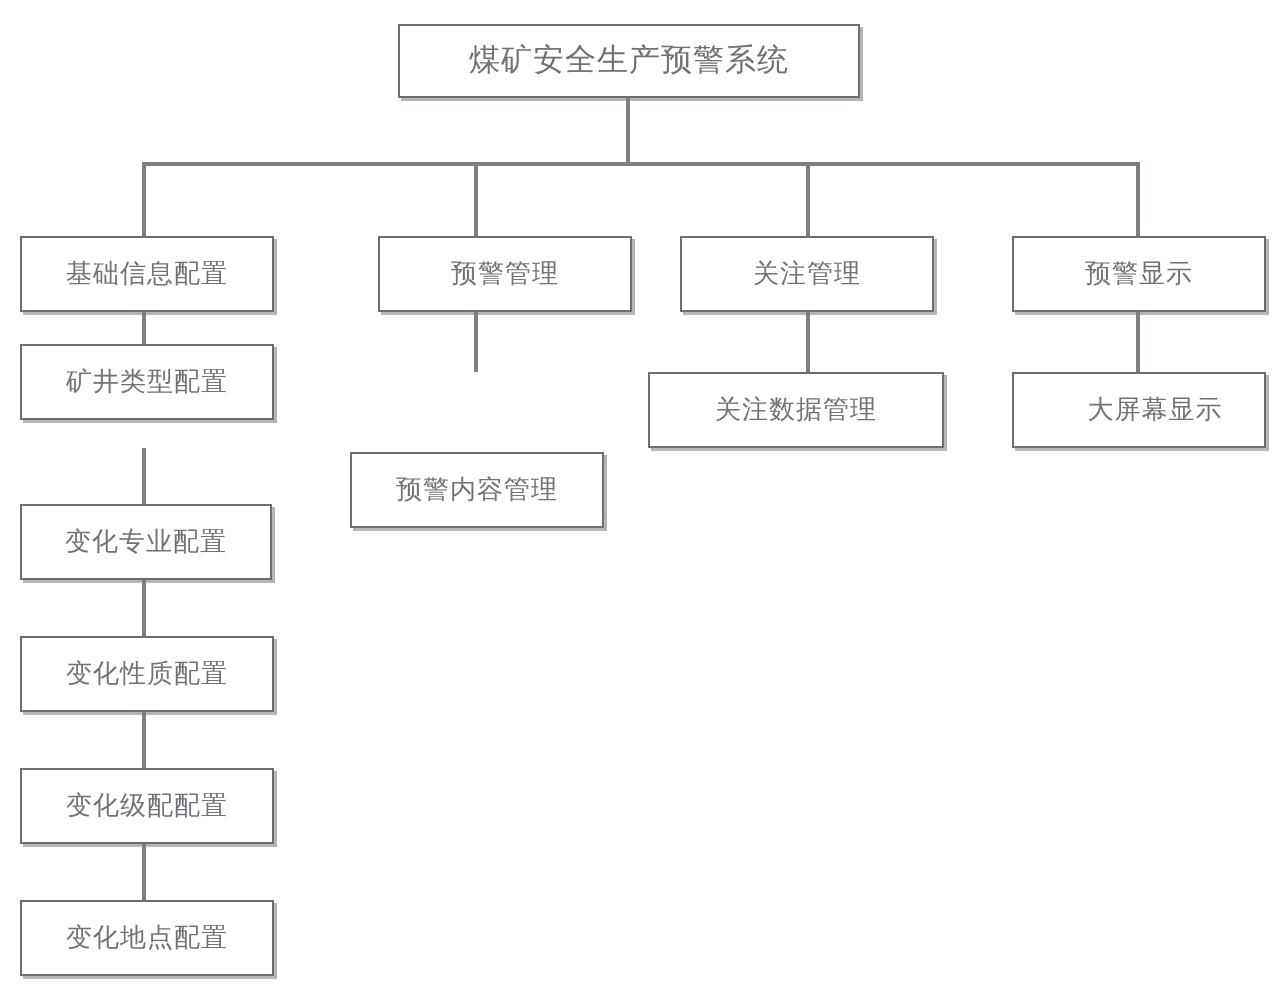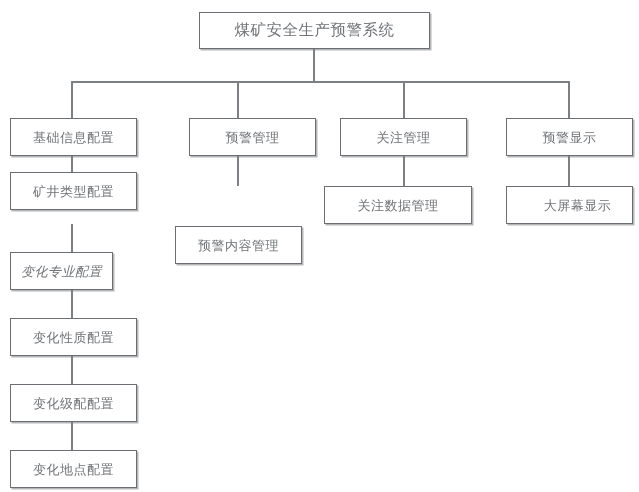--- a/index.html
+++ b/index.html
@@ -70,21 +70,21 @@
   <div class="conn v" style="left:237px; top:156px; height:30px;"></div>
   <div class="conn v" style="left:403px; top:156px; height:30px;"></div>
   <div class="conn v" style="left:568px; top:156px; height:30px;"></div>
 
   <div class="node" style="left:10px; top:172px; width:127px; height:38px;">矿井类型配置</div>
   <div class="node" style="left:175px; top:186px; width:127px; height:38px;margin-top:40px;">预警内容管理</div>
   <div class="node" style="left:324px; top:186px; width:148px; height:38px;">关注数据管理</div>
   <div class="node" style="left:506px; top:186px; width:127px; height:38px;padding-left:16px;">大屏幕显示</div>
 
   <div class="conn v" style="left:71px; top:224px; height:28px;"></div>
-  <div class="node" style="left:10px; top:252px; width:103px; height:38px;font-style:italic;">变化专业配置</div>
+  <div class="node" style="left:10px; top:252px; width:126px; height:38px;">变化专业配置</div>
 
   <div class="conn v" style="left:71px; top:290px; height:28px;"></div>
   <div class="node" style="left:10px; top:318px; width:127px; height:38px;">变化性质配置</div>
 
   <div class="conn v" style="left:71px; top:356px; height:28px;"></div>
   <div class="node" style="left:10px; top:384px; width:127px; height:38px;">变化级配配置</div>
 
   <div class="conn v" style="left:71px; top:422px; height:28px;"></div>
   <div class="node" style="left:10px; top:450px; width:127px; height:38px;">变化地点配置</div>
 

